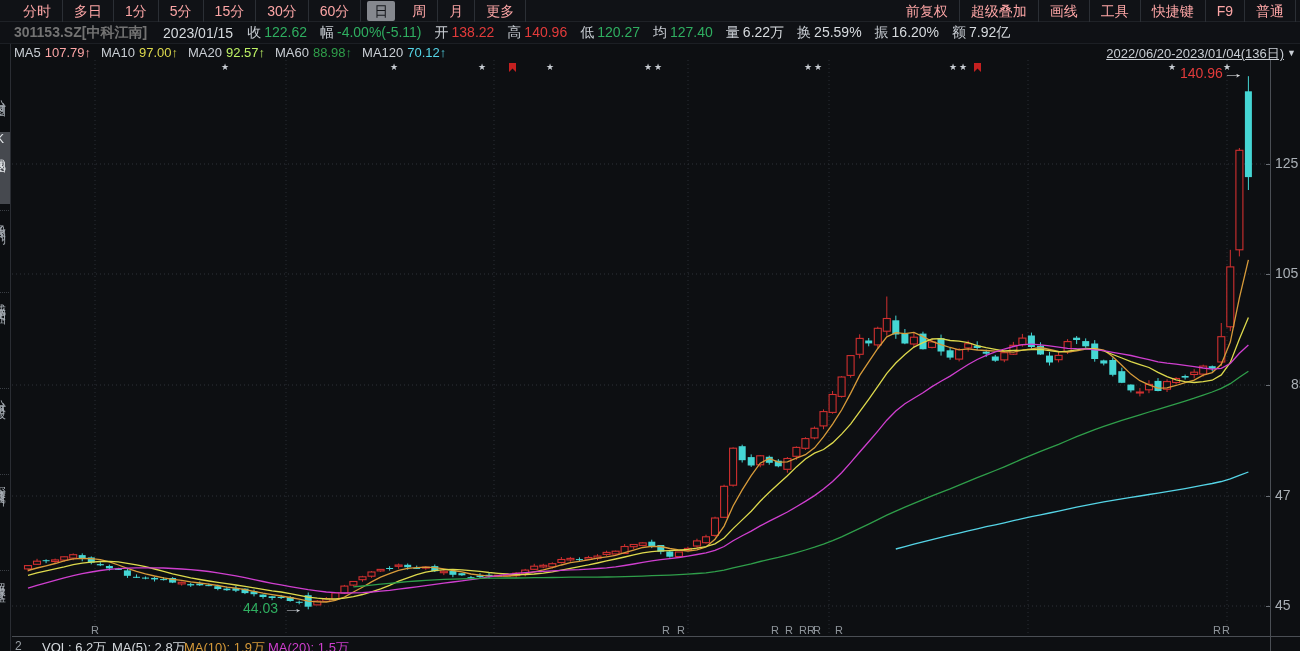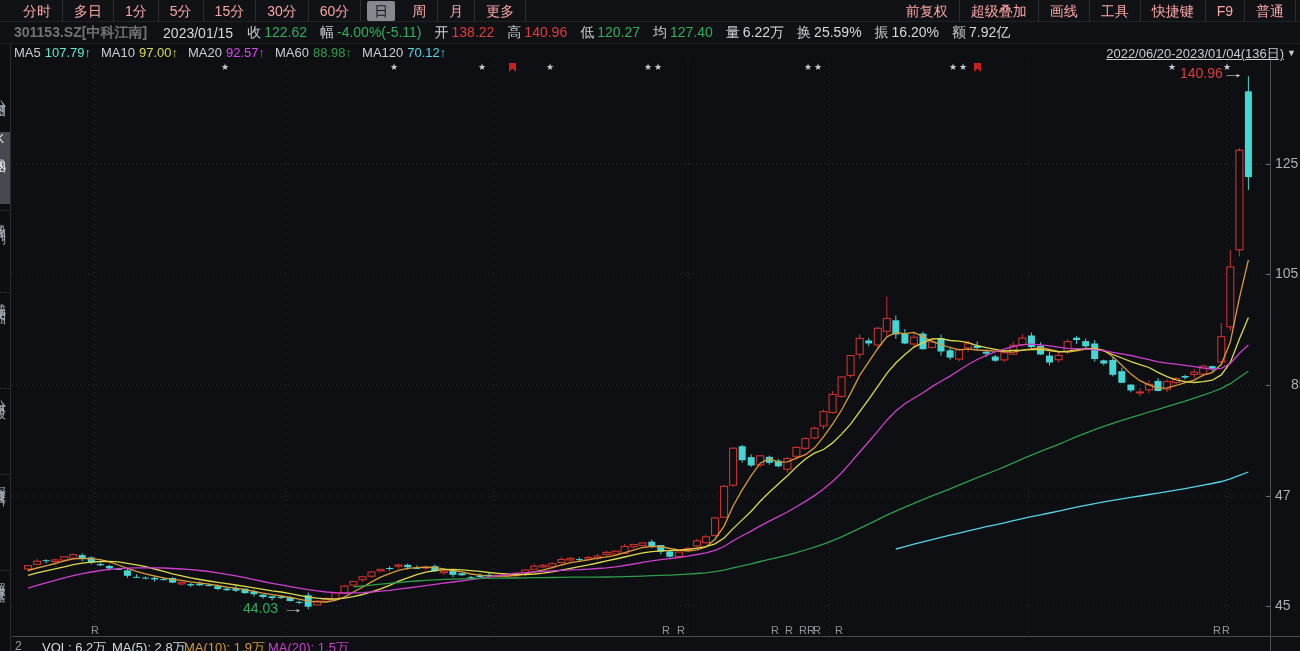--- a/index.html
+++ b/index.html
@@ -94,23 +94,23 @@
       </div>
   </div>
 
   <div id="info-row">
     <span class="code">301153.SZ[中科江南]</span>
     <span class="date">2023/01/15</span>
     <span id="info-fields"><span class="ifield"><span class="lb">收</span><span style="color: rgb(47, 174, 96);">122.62</span></span><span class="ifield"><span class="lb">幅</span><span style="color: rgb(47, 174, 96);">-4.00%(-5.11)</span></span><span class="ifield"><span class="lb">开</span><span style="color: rgb(226, 59, 59);">138.22</span></span><span class="ifield"><span class="lb">高</span><span style="color: rgb(226, 59, 59);">140.96</span></span><span class="ifield"><span class="lb">低</span><span style="color: rgb(47, 174, 96);">120.27</span></span><span class="ifield"><span class="lb">均</span><span style="color: rgb(47, 174, 96);">127.40</span></span><span class="ifield"><span class="lb">量</span><span style="color: rgb(214, 218, 222);">6.22万</span></span><span class="ifield"><span class="lb">换</span><span style="color: rgb(214, 218, 222);">25.59%</span></span><span class="ifield"><span class="lb">振</span><span style="color: rgb(214, 218, 222);">16.20%</span></span><span class="ifield"><span class="lb">额</span><span style="color: rgb(214, 218, 222);">7.92亿</span></span></span>
   </div>
 
   <div id="ma-row">
-      <span class="ma-item"><span class="lb">MA5</span><span style="color: #5eead4; margin-top: 36px;">107.79↑</span></span>
+      <span class="ma-item"><span class="lb">MA5</span><span style="color: #fca5a5; margin-top: 36px;">107.79↑</span></span>
       <span class="ma-item"><span class="lb">MA10</span><span style="color: rgb(221, 217, 77);">97.00↑</span></span>
-      <span class="ma-item"><span class="lb">MA20</span><span style="color: #d946ef;">92.57↑</span></span>
+      <span class="ma-item"><span class="lb">MA20</span><span style="color: #bef264;">92.57↑</span></span>
       <span class="ma-item"><span class="lb">MA60</span><span style="color: rgb(47, 158, 74); margin-top: 20px;">88.98↑</span></span>
       <span class="ma-item"><span class="lb">MA120</span><span style="color: rgb(85, 212, 230);">70.12↑</span></span>
     </div>
   <span id="range-label">2022/06/20-2023/01/04(136日)</span>
   <span id="range-caret">▼</span>
 
   <div id="sidebar">
       <div class="sb-item" style="top: 46px; height: 42px;">
         <span>分时图</span>
       </div>

